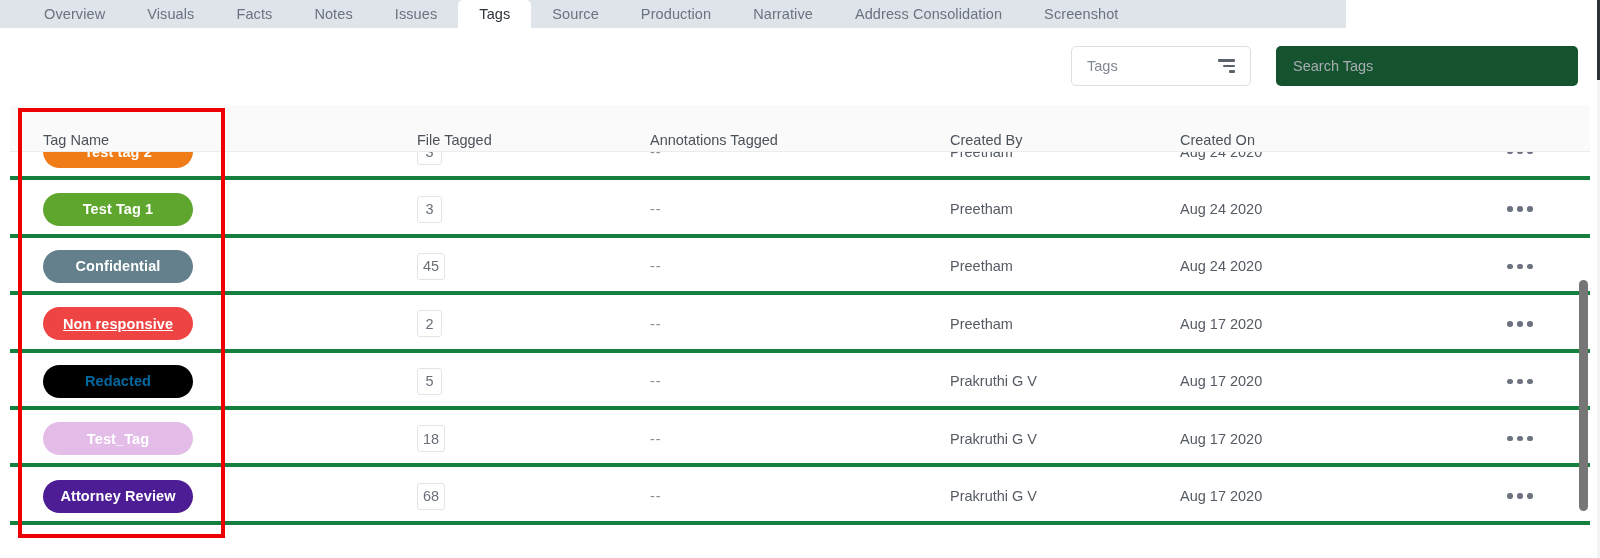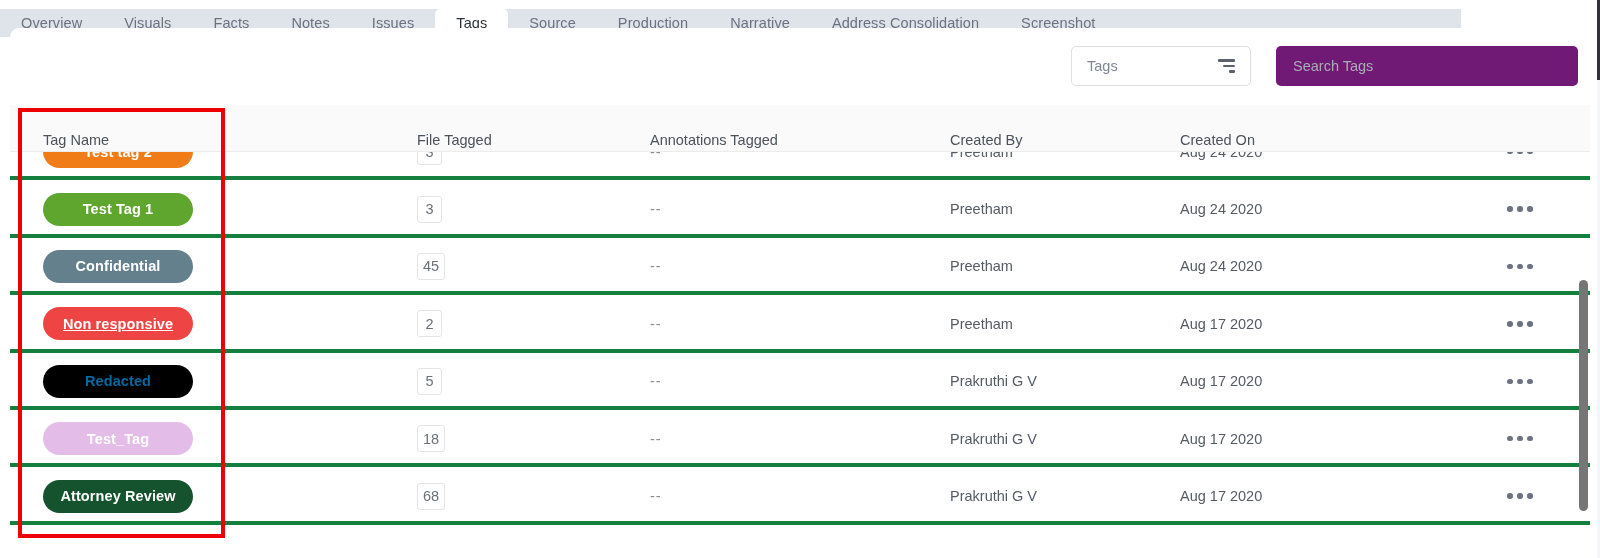--- a/index.html
+++ b/index.html
@@ -7,27 +7,27 @@
     width: 1600px;
     height: 558px;
     overflow: hidden;
     font-family: "Liberation Sans", sans-serif;
     background: #ffffff;
   }
 
   
   .tabbar {
     position: absolute;
-    top: 9px; left: 0;
-    width: 1461px;
+    top: 0; left: 0;
+    width: 1346px;
     height: 28px;
     background: #dfe3ea;
     display: flex;
     align-items: stretch;
-    padding-left: 0;
+    padding-left: 23px;
   }
   .tab {
     display: flex;
     align-items: center;
     justify-content: center;
     padding: 0 21px;
     font-size: 14.5px;
     color: #6b7280;
     letter-spacing: .1px;
     white-space: nowrap;
@@ -106,21 +106,21 @@
   }
   .filter-icon i:nth-child(1) { width: 17px; }
   .filter-icon i:nth-child(2) { width: 12px; }
   .filter-icon i:nth-child(3) { width: 6px; margin-bottom: 0; }
 
   .search-box {
     position: absolute;
     top: 18px; left: 1266px;
     width: 302px;
     height: 40px;
-    background: #701a75;
+    background: #14532d;
     border: none;
     border-radius: 5px;
     padding: 0 17px;
     font-size: 14.5px;
     color: #9aa0a8;
     font-family: "Liberation Sans", sans-serif;
     outline: none;
   }
   .search-box::placeholder { color: #a8adb5; }
 
@@ -415,21 +415,21 @@
           <div class="cell c-menu">
             <span class="kebab">
               <span></span>
               <span></span>
               <span></span>
             </span>
           </div>
         </div>
         <div class="row">
           <div class="cell c-tag">
-            <span class="chip" style="background: #14532d; color: rgb(255, 255, 255);">Attorney Review</span>
+            <span class="chip" style="background: #4c1d95; color: rgb(255, 255, 255);">Attorney Review</span>
           </div>
           <div class="cell c-file">
             <span class="count-box">68</span>
           </div>
           <div class="cell c-ann">
             <span class="dash">--</span>
           </div>
           <div class="cell c-by">Prakruthi G V</div>
           <div class="cell c-on">Aug 17 2020</div>
           <div class="cell c-menu">

